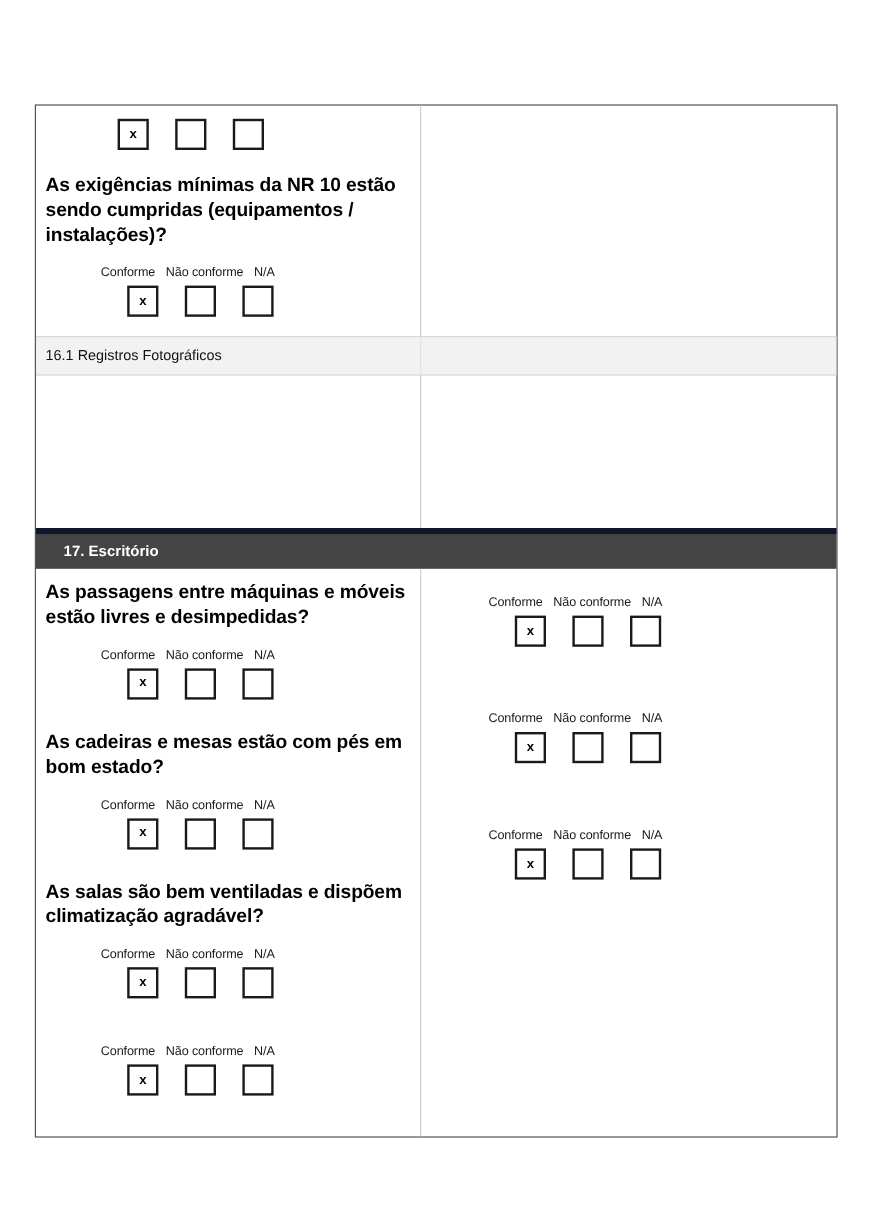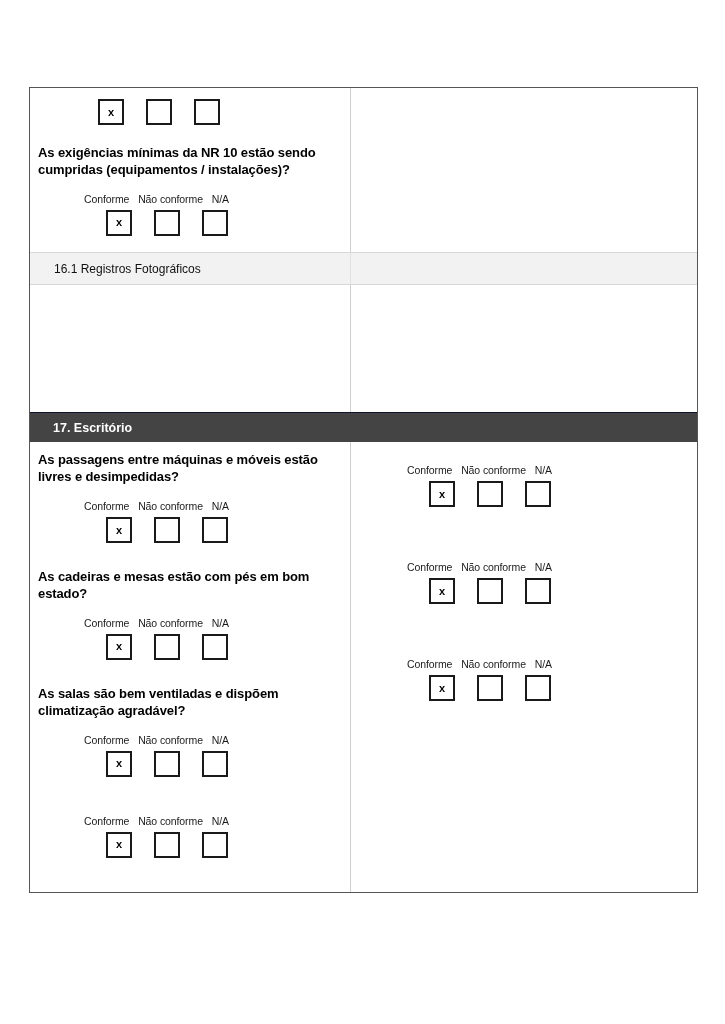--- a/index.html
+++ b/index.html
@@ -54,21 +54,21 @@
   .col-right {
     width: 346px;
     box-sizing: border-box;
   }
 
   
   .qblock {
     padding: 10px 8px 6px 8px;
   }
   .qtext {
-    font-size: 13px;
+    font-size: 16px;
     font-weight: bold;
     line-height: 1.30;
     letter-spacing: -0.1px;
     color: #000000;
     margin: 0 0 14px 0;
   }
   .opt-labels {
     font-size: 10.5px;
     font-weight: normal;
     color: #1a1a1a;
@@ -123,21 +123,20 @@
   }
   .subsec-right {
     width: 346px;
     box-sizing: border-box;
   }
   .subsec-title {
     font-size: 12px;
     font-weight: normal;
     color: #111111;
     line-height: 1.2;
-    margin-left: 16px;
   }
 
   
   .photo-area-row { height: 127px; }
   .photo-cell-left {
     width: 321px;
     border-right: 1px solid #cfcfcf;
     box-sizing: border-box;
   }
   .photo-cell-right {
@@ -145,21 +144,21 @@
     box-sizing: border-box;
   }
 
   
   .section-bar {
     background: #444444;
     color: #ffffff;
     width: 100%;
     box-sizing: border-box;
     padding: 5px 8px 6px 23px;
-    border-top: 1px solid #0f172a;
+    border-top: 5px solid #0f172a;
   }
   .section-bar-title {
     font-size: 12.5px;
     font-weight: bold;
     letter-spacing: 0px;
     line-height: 1.25;
   }
 
   
   .body-row { display: flex; width: 100%; }

